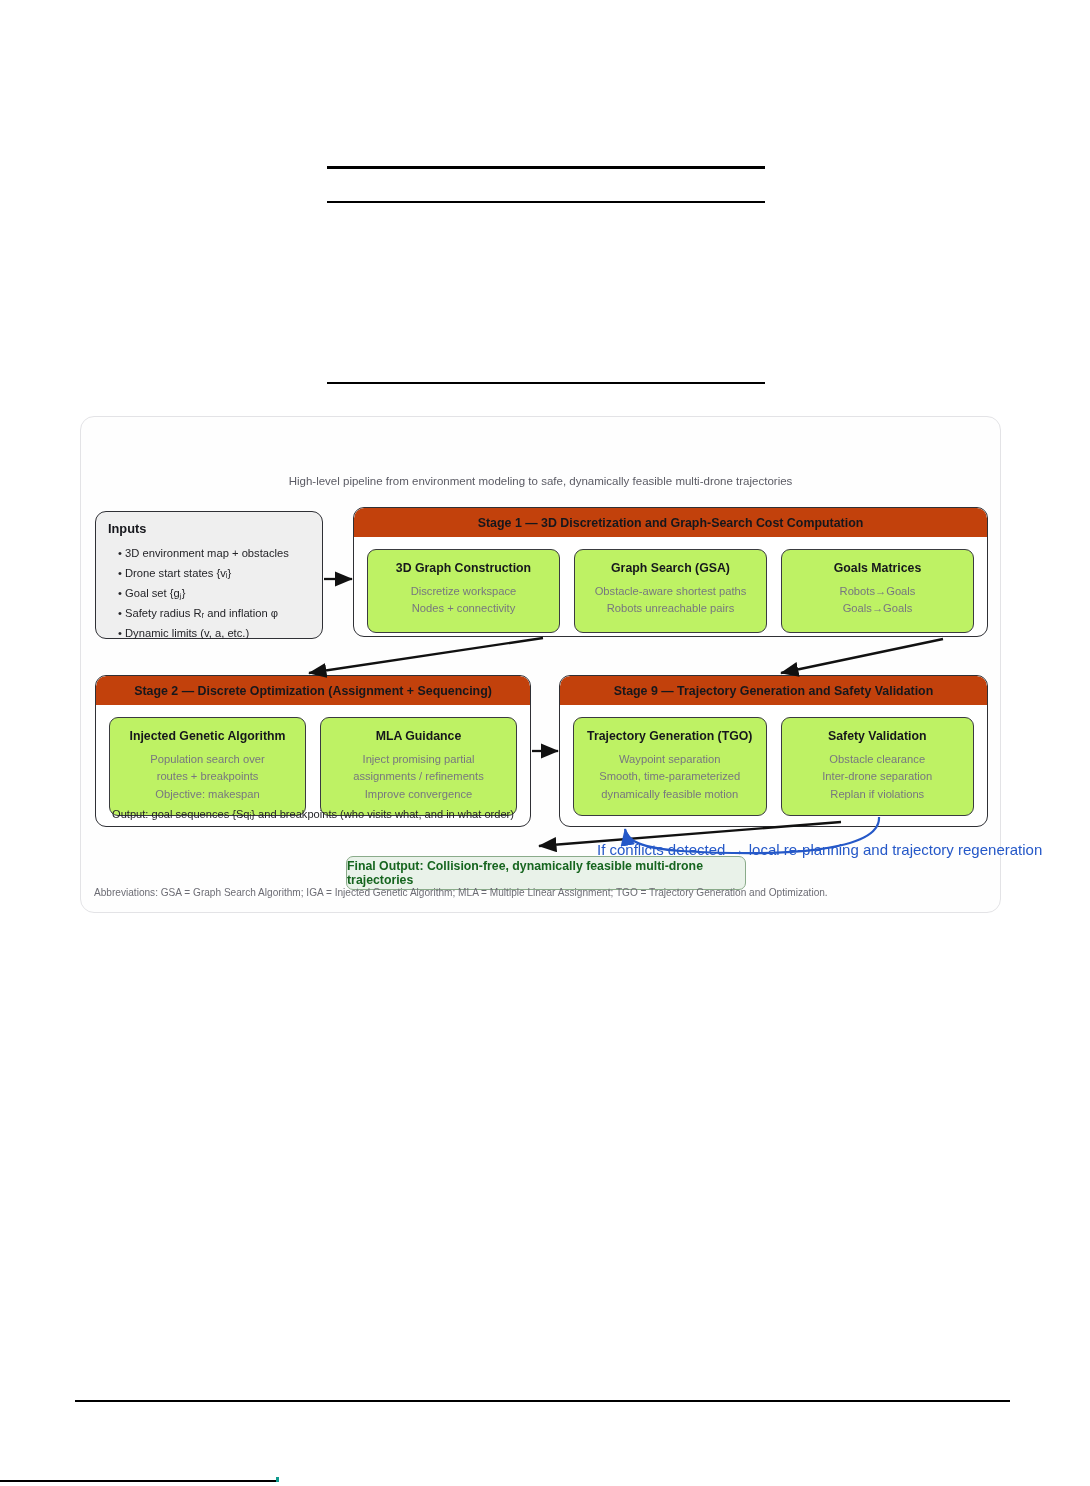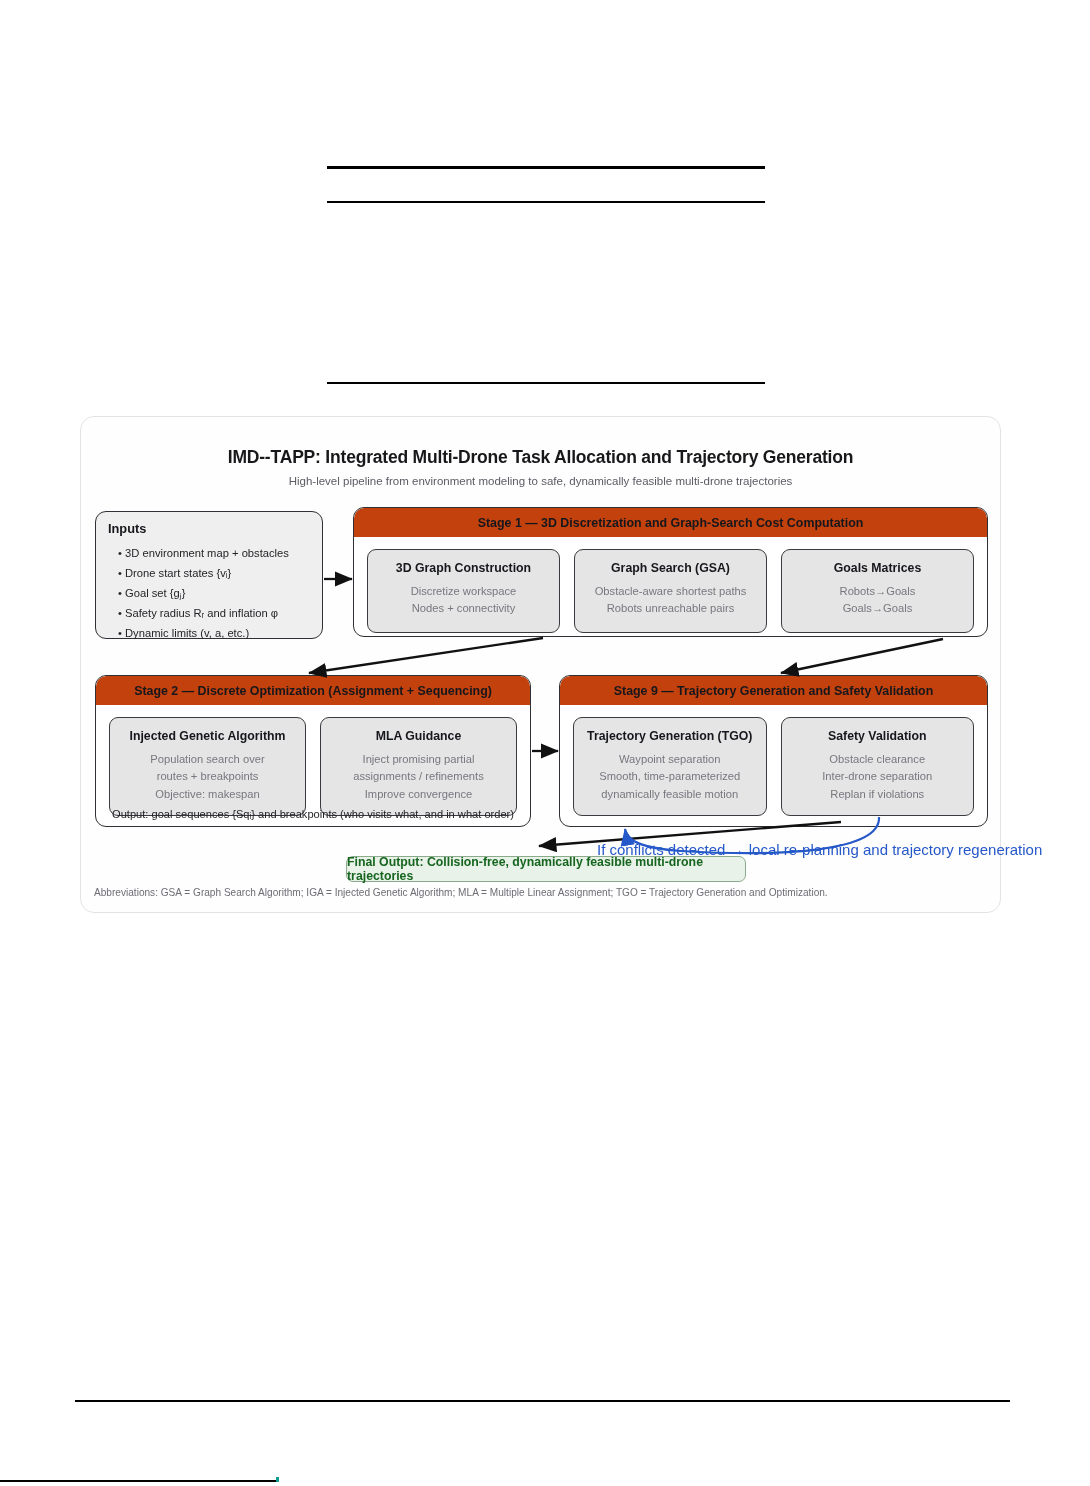--- a/index.html
+++ b/index.html
@@ -70,21 +70,21 @@
     display: flex; align-items: flex-start; justify-content: center;
     gap: 14px;
     padding: 12px 13px 0 13px;
   }
 
   
   .node {
     flex: 1 1 0;
     border: 1.1px solid #3a3b40;
     border-radius: 9px;
-    background: #e5e5e5;
+    background: #bef264;
     padding: 11px 6px 12px 6px;
     text-align: center;
     min-height: 84px;
   }
   .node-title {
     font-size: 12.3px; font-weight: bold; color: #16171c;
     margin-bottom: 8px;
   }
   .node-line {
     font-size: 11.2px; color: #77777f; line-height: 1.55;
@@ -114,21 +114,21 @@
   #stage2 .panel-body { padding-bottom: 0; }
   .stage-output {
     position: absolute; left: 0; right: 0; bottom: 6px;
     text-align: center;
     font-size: 11.1px; color: #242428;
   }
 
   
   #final-output {
     position: absolute; left: 265px; top: 439px;
-    width: 400px; height: 26px;
+    width: 400px; height: 34px;
     background: #e9f2e9;
     border: 1.2px solid #8aab8a;
     border-radius: 7px;
     display: flex; align-items: center; justify-content: center;
     font-size: 12.3px; font-weight: bold; color: #16651f;
   }
 
   #abbrev {
     position: absolute; left: 13px; top: 470px; width: 890px;
     font-size: 10.1px; color: #6c6c74;
@@ -154,21 +154,20 @@
 
   <div class="rule rule-thick-top"></div>
   <div class="rule rule-thin-top"></div>
   <div class="rule rule-thin-mid"></div>
   <div class="rule rule-bottom"></div>
   <div class="rule rule-foot"></div>
   <div class="foot-dot"></div>
 
   <div id="figure-card">
 
-    <div class="fig-title">IMD--TAPP: Integrated Multi-Drone Task Allocation and Trajectory Generation</div>
     <div class="fig-subtitle">High-level pipeline from environment modeling to safe, dynamically feasible multi-drone trajectories</div>
 
     <div id="inputs-box">
       <div class="node-title">Inputs</div>
       <div class="input-item">3D environment map + obstacles</div>
       <div class="input-item">Drone start states {vᵢ}</div>
       <div class="input-item">Goal set {gⱼ}</div>
       <div class="input-item">Safety radius Rᵣ and inflation φ</div>
       <div class="input-item">Dynamic limits (v, a, etc.)</div>
     </div>

